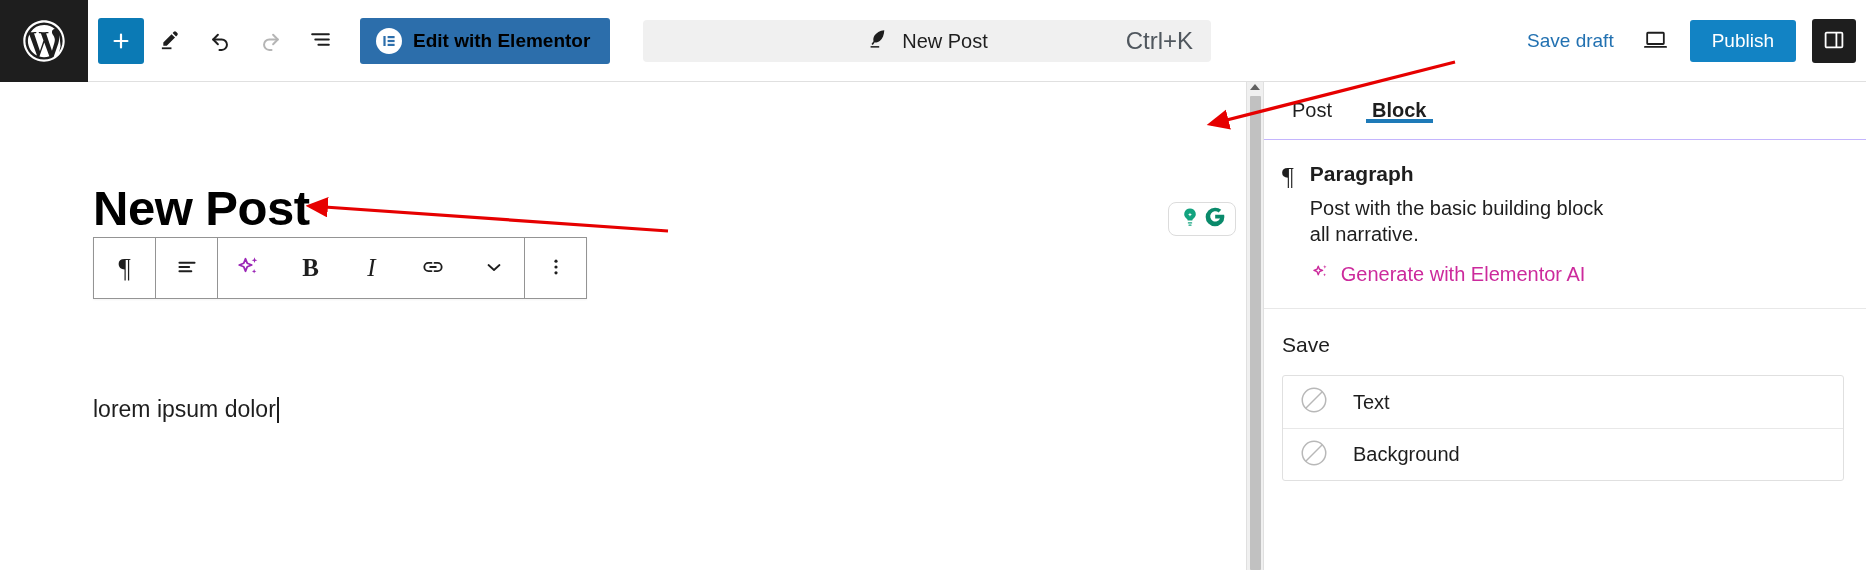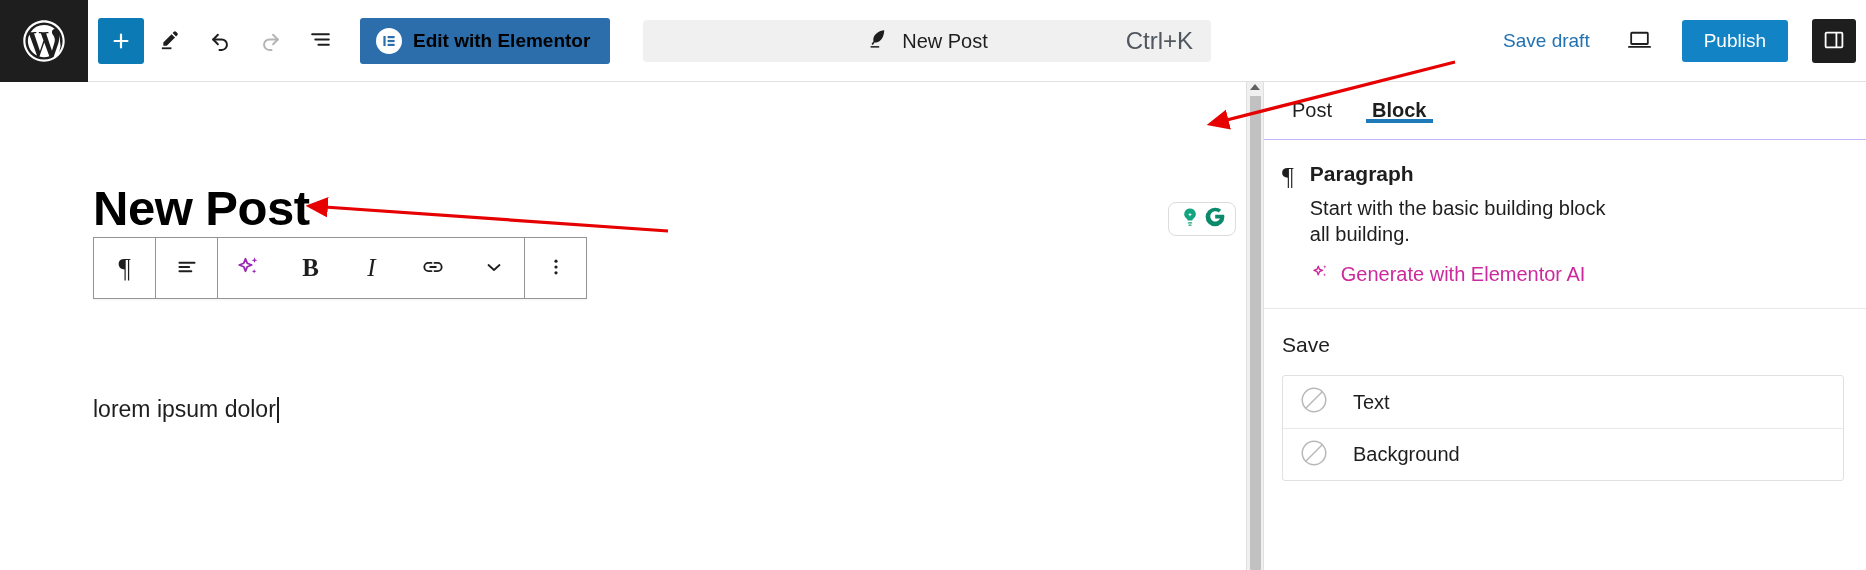--- a/index.html
+++ b/index.html
@@ -66,21 +66,21 @@
   }
   .command-inner { display: flex; align-items: center; gap: 12px; }
   .command-title { font-size: 20px; color: #1e1e1e; }
   .command-shortcut {
     position: absolute; right: 18px; top: 50%; transform: translateY(-50%);
     font-size: 24px; color: #50575e;
   }
 
   .header-right {
     position: absolute; right: 10px; top: 0; height: 82px;
-    display: flex; align-items: center; gap: 12px;
+    display: flex; align-items: center; gap: 4px;
   }
   .save-draft {
     color: #2271b1; font-size: 19px; background: none; border: none;
     cursor: pointer; padding: 8px 14px;
   }
   .publish-btn {
     background: #1283c4; color: #ffffff;
     border: none; border-radius: 3px;
     height: 42px; padding: 0 22px;
     font-size: 19px; cursor: pointer;
@@ -433,22 +433,22 @@
     <div class="sidebar-tabs">
       <button class="tab">Post</button>
       <button class="tab active">Block</button>
     </div>
 
     <div class="block-info">
       <span class="block-info-icon">¶</span>
       <div class="block-info-body">
         <div class="block-info-title">Paragraph</div>
         <div class="block-info-desc">
-          <span>Start with the basic building block</span>
-          <div class="line2">all building.</div>
+          <span>Post with the basic building block</span>
+          <div class="line2">all narrative.</div>
         </div>
         <button class="elementor-ai-link">
           <span>
             <svg width="22" height="22" viewBox="0 0 24 24" fill="none">
               <path d="M9 5.6 10.3 9l3.4 1.3-3.4 1.3L9 15l-1.3-3.4L4.3 10.3 7.7 9 9 5.6z" stroke="#cc2a9c" stroke-width="1.5" stroke-linejoin="round"></path>
               <path d="M16.2 4.4l.5 1.5 1.5.5-1.5.5-.5 1.5-.5-1.5-1.5-.5 1.5-.5.5-1.5z" fill="#cc2a9c"></path>
               <path d="M15.9 13.4l.45 1.2 1.2.45-1.2.45-.45 1.2-.45-1.2-1.2-.45 1.2-.45.45-1.2z" fill="#cc2a9c"></path>
             </svg>
           </span>
           <span>Generate with Elementor AI</span>

